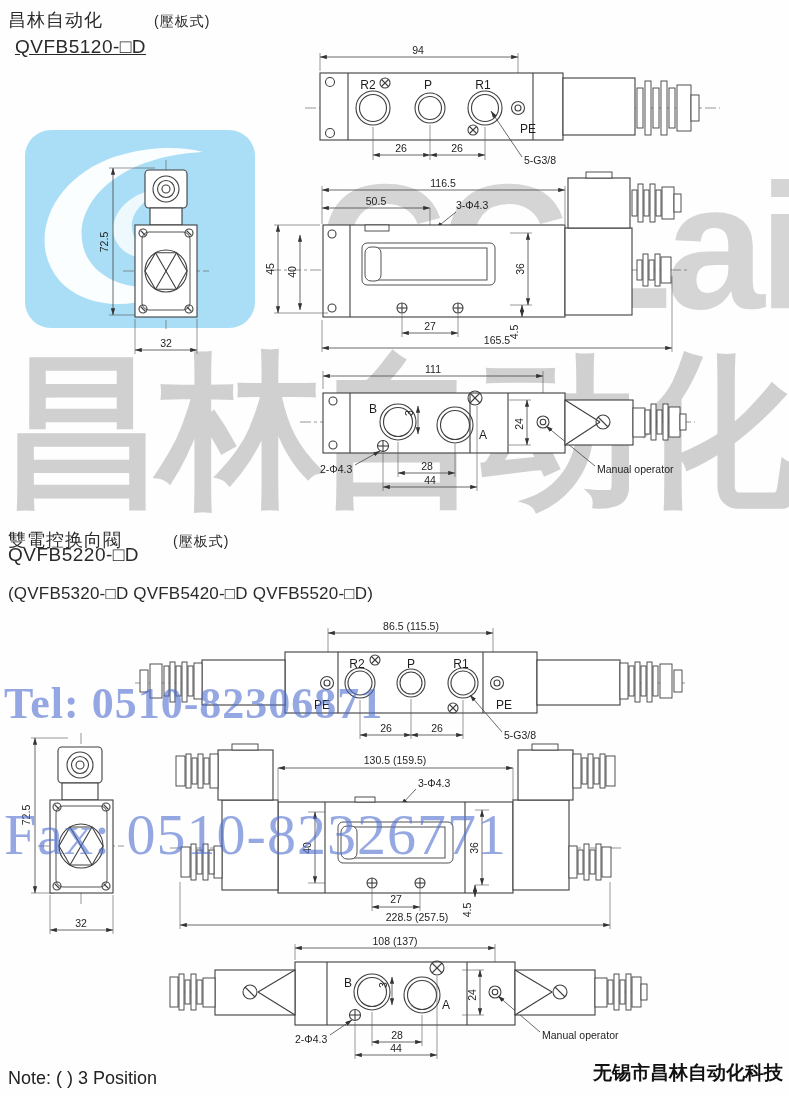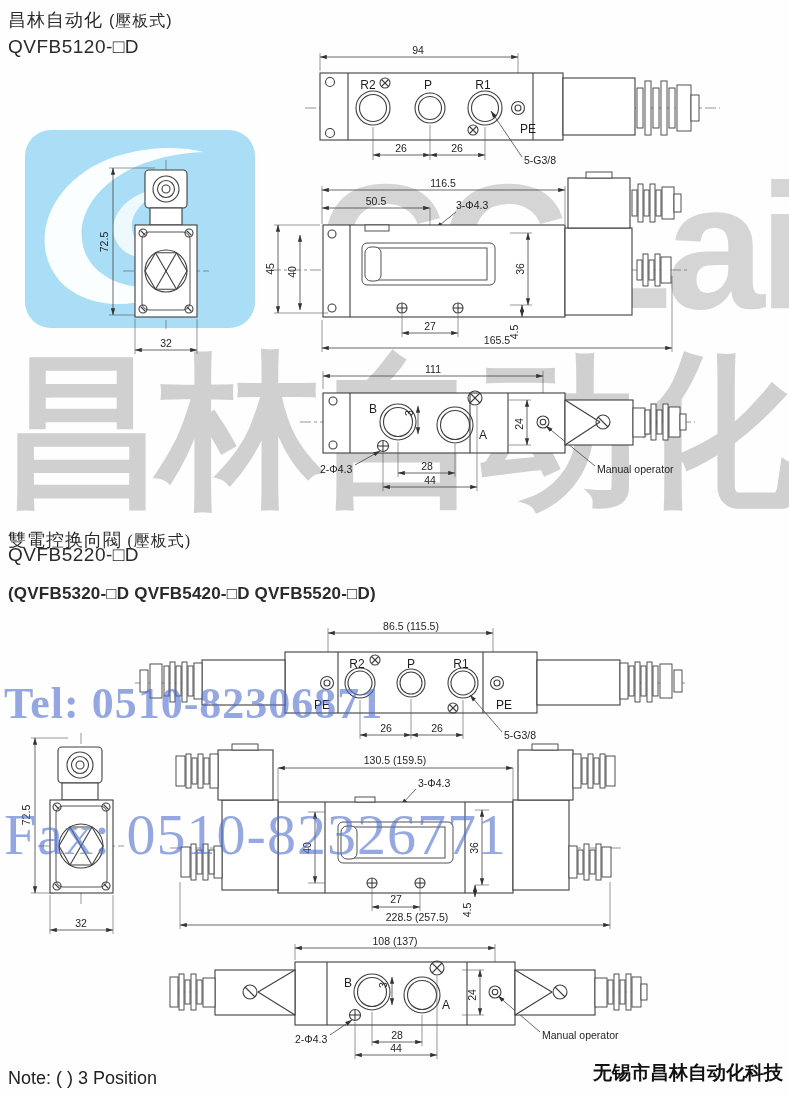--- a/index.html
+++ b/index.html
@@ -1,23 +1,23 @@
 <!DOCTYPE html>
 <html><head>
 <meta charset="utf-8">
 <style>
   html,body{margin:0;padding:0;}
   #page{position:relative;width:789px;height:1096px;background:#fefefe;overflow:hidden;
         font-family:"Liberation Sans",sans-serif;}
   .abs{position:absolute;}
   
   .h-cn{font-size:18px;color:#2a2a2a;letter-spacing:1px;font-weight:500;}
-  .h-cn .paren{font-size:16px;}
+  .h-cn .paren{font-size:14px;margin-left:45px;}
   .h-model{font-size:19px;color:#2a2a2a;letter-spacing:.5px;}
-  .h-model-sub{font-size:17px;color:#2a2a2a;letter-spacing:.2px;font-weight:bold;}
+  .h-model-sub{font-size:17px;color:#2a2a2a;letter-spacing:.2px;}
   
   .note{font-size:18px;color:#222;}
   .company{font-size:19px;font-weight:bold;color:#111;}
   
   .wm{pointer-events:none;}
   .wm-gray{font-weight:bold;color:#a4a4a4;opacity:.45;line-height:1;white-space:nowrap;}
   .wm-blue{font-family:"Liberation Serif",serif;color:#4f6fd0;opacity:.60;line-height:1;white-space:nowrap;}
   .logo-block{background:#a9def6;border-radius:26px;}
   
   svg.draw{position:absolute;overflow:visible;}
@@ -50,21 +50,21 @@
       <path d="M150 60 C 120 64 102 84 108 104 C 112 118 132 124 148 116 C 136 132 106 132 94 116 C 80 98 92 72 120 62 Z" fill="#ffffff" opacity="0.8"></path>
     </svg>
   </div>
   <div class="abs wm wm-gray" style="left:318px;top:158px;font-size:178px;letter-spacing:-6px;z-index:0;">CCLair</div>
   <div class="abs wm wm-gray" style="left:0px;top:348px;font-size:166px;letter-spacing:-8px;opacity:.5;z-index:0;">昌林自动化</div>
 
   <div class="abs h-cn" style="left:8px;top:8px;z-index:3;">
     <span>昌林自动化</span>
     <span class="paren">(壓板式)</span>
   </div>
-  <div class="abs h-model" style="left:8px;top:36px;z-index:3;">QVFB5120-□D</div>
+  <div class="abs h-model" style="left:15px;top:36px;z-index:3;text-decoration:underline;">QVFB5120-□D</div>
 
   <svg class="draw" style="left:300px;top:45px;z-index:1;" width="475" height="140" viewBox="0 0 475 140">
     <line class="cl" x1="5" y1="63" x2="420" y2="63"></line>
     <line class="ext" x1="20" y1="26" x2="20" y2="8"></line>
     <line class="ext" x1="218" y1="54" x2="218" y2="8"></line>
     <line class="dl" x1="20" y1="12" x2="218" y2="12" marker-start="url(#ar)" marker-end="url(#ar)"></line>
     <text class="dt" x="118" y="9">94</text>
     <rect class="fw" x="20" y="28" width="243" height="67"></rect>
     <line class="ln" x1="48" y1="28" x2="48" y2="95"></line>
     <line class="ln" x1="233" y1="28" x2="233" y2="95"></line>
@@ -275,21 +275,21 @@
     <line class="ext" x1="103" y1="80" x2="103" y2="115"></line>
     <line class="ext" x1="160" y1="82" x2="160" y2="115"></line>
     <line class="dl" x1="103" y1="111" x2="160" y2="111" marker-start="url(#ar)" marker-end="url(#ar)"></line>
     <text class="dt" x="132" y="108">28</text>
     <line class="ext" x1="88" y1="91" x2="88" y2="129"></line>
     <line class="ext" x1="182" y1="44" x2="182" y2="129"></line>
     <line class="dl" x1="88" y1="125" x2="182" y2="125" marker-start="url(#ar)" marker-end="url(#ar)"></line>
     <text class="dt" x="135" y="122">44</text>
   </svg>
 
-  <div class="abs h-cn" style="left:8px;top:528px;z-index:3;font-family:Liberation Serif, serif;">
+  <div class="abs h-cn" style="left:8px;top:528px;z-index:3;">
     <span>雙電控换向閥</span>
     <span class="paren">(壓板式)</span>
   </div>
   <div class="abs h-model" style="left:8px;top:544px;z-index:3;">QVFB5220-□D</div>
   <div class="abs h-model-sub" style="left:8px;top:584px;z-index:3;">(QVFB5320-□D  QVFB5420-□D  QVFB5520-□D)</div>
 
   <svg class="draw" style="left:130px;top:618px;z-index:1;" width="659" height="137" viewBox="0 0 659 137">
     <line class="cl" x1="5" y1="65" x2="555" y2="65"></line>
     <line class="ext" x1="198" y1="58" x2="198" y2="10"></line>
     <line class="ext" x1="363" y1="58" x2="363" y2="10"></line>

